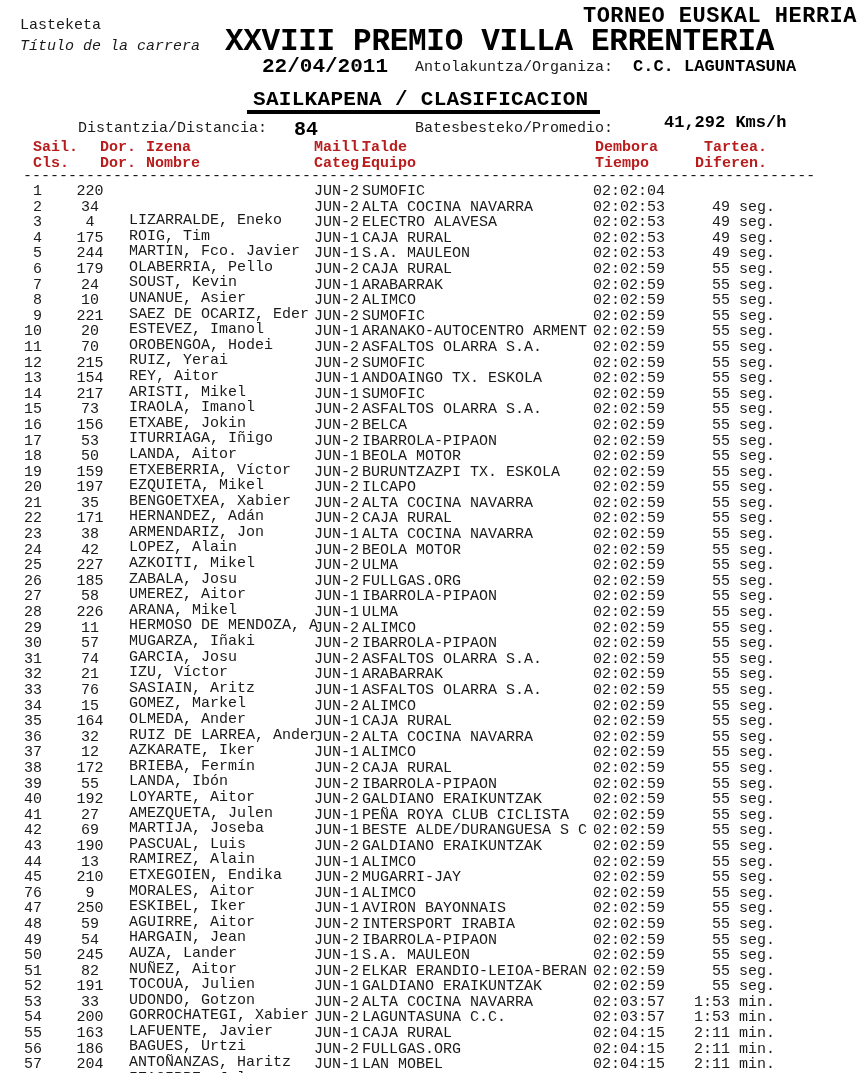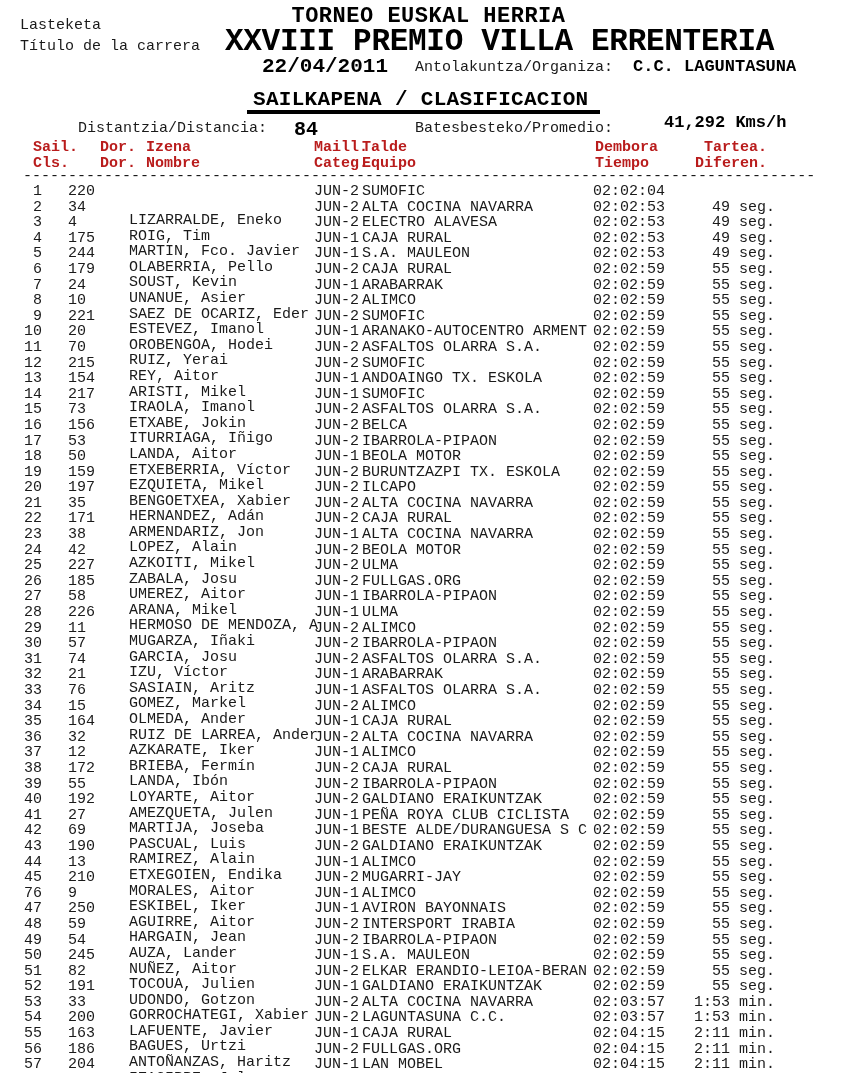--- a/index.html
+++ b/index.html
@@ -8,24 +8,24 @@
     width:857px;height:1073px;
     background:#ffffff;
     font-family:"Liberation Mono","DejaVu Sans Mono",monospace;
     color:#1a1a1a;
     font-size:15px;
     overflow:hidden;
     margin:0 auto;
   }
   .abs{position:absolute;white-space:pre;}
   .b{font-weight:700;color:#000;}
-  .tournament{top:4px;left:0;width:857px;text-align:center;font-size:22px;letter-spacing:0.5px;}
+  .tournament{top:4px;left:0;width:857px;text-align:right;font-size:22px;letter-spacing:0.5px;}
   .lasteketa{top:17px;left:20px;}
   .race-title{top:24px;left:225px;font-size:31px;letter-spacing:-0.3px;}
-  .titulo{top:38px;left:20px;}
+  .titulo{top:38px;left:20px;font-style:italic;}
   .date-label{top:59px;left:20px;}
   .date-value{top:55px;left:262px;font-size:21px;}
   .org-label{top:59px;left:415px;}
   .org-value{top:57px;left:633px;font-size:17px;}
   .section-title{top:88px;left:253px;font-size:21px;letter-spacing:0.3px;}
   .section-underline{position:absolute;top:110px;left:247px;width:353px;height:4px;background:#000;}
   .dist-label{top:120px;left:78px;}
   .dist-value{top:118px;left:294px;font-size:20px;}
   .avg-label{top:120px;left:415px;}
   .avg-value{top:113px;left:664px;font-size:17px;}
@@ -38,21 +38,21 @@
   .x-cat{left:314px;}
   .x-team{left:362px;}
   .x-time{left:595px;}
   .x-tartea{left:704px;}
   .x-diferen{left:695px;}
   .separator{top:168px;left:23px;letter-spacing:0;}
   .rows{position:absolute;top:184px;left:0;width:857px;}
   .row{position:relative;height:15.6px;line-height:15.6px;white-space:pre;}
   .row span{position:absolute;top:0;display:block;}
   .c-cls{left:0;width:42px;text-align:right;}
-  .c-dor{left:68px;width:60px;text-align:left;}
+  .c-dor{left:60px;width:60px;text-align:center;}
   .c-name{left:129px;margin-top:29px;}
   .c-cat{left:314px;}
   .c-team{left:362px;}
   .c-time{left:593px;}
   .c-diff{left:630px;width:145px;text-align:right;}
 </style>
 </head>
 <body>
 
 <div class="page">

